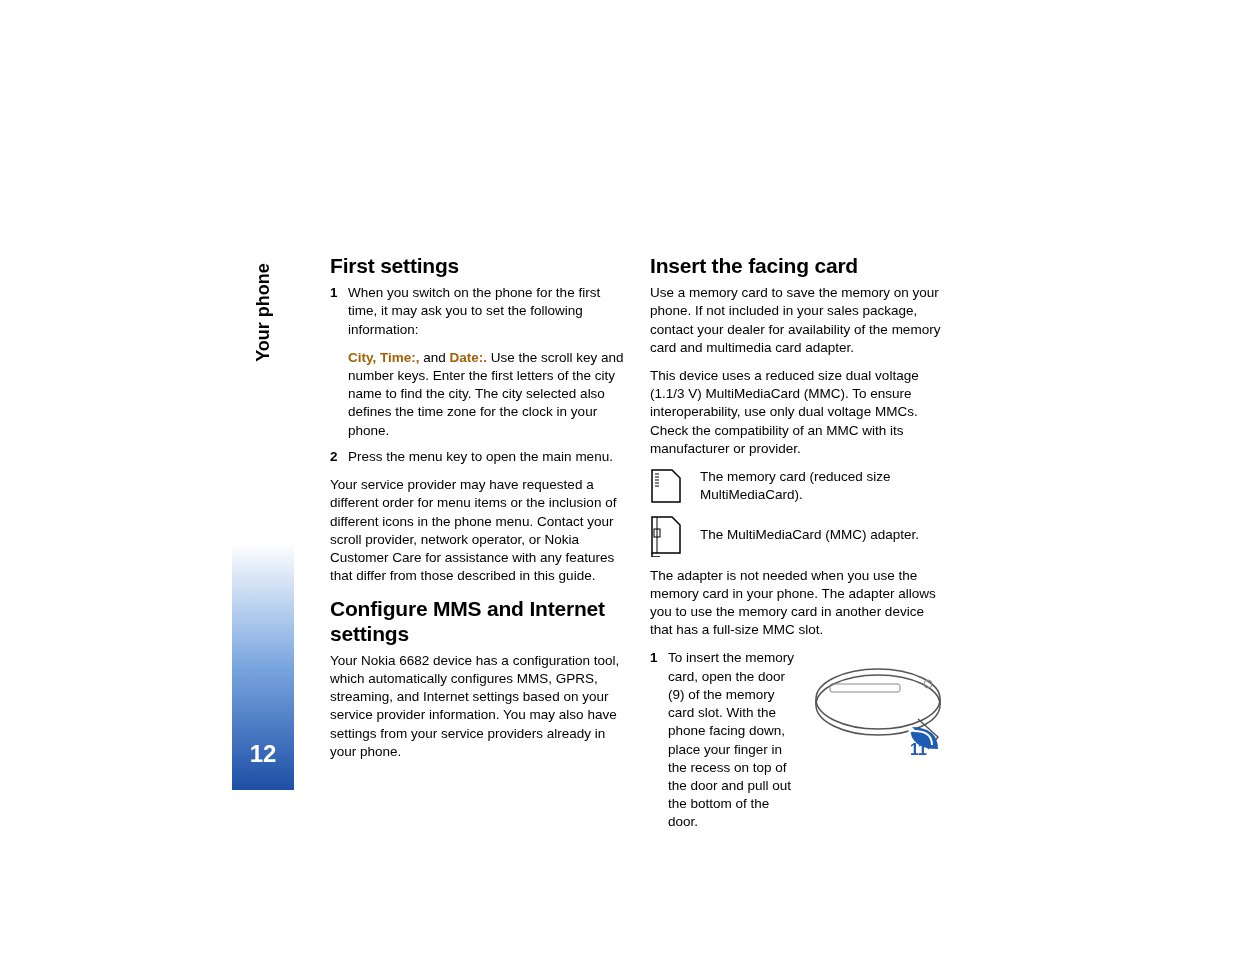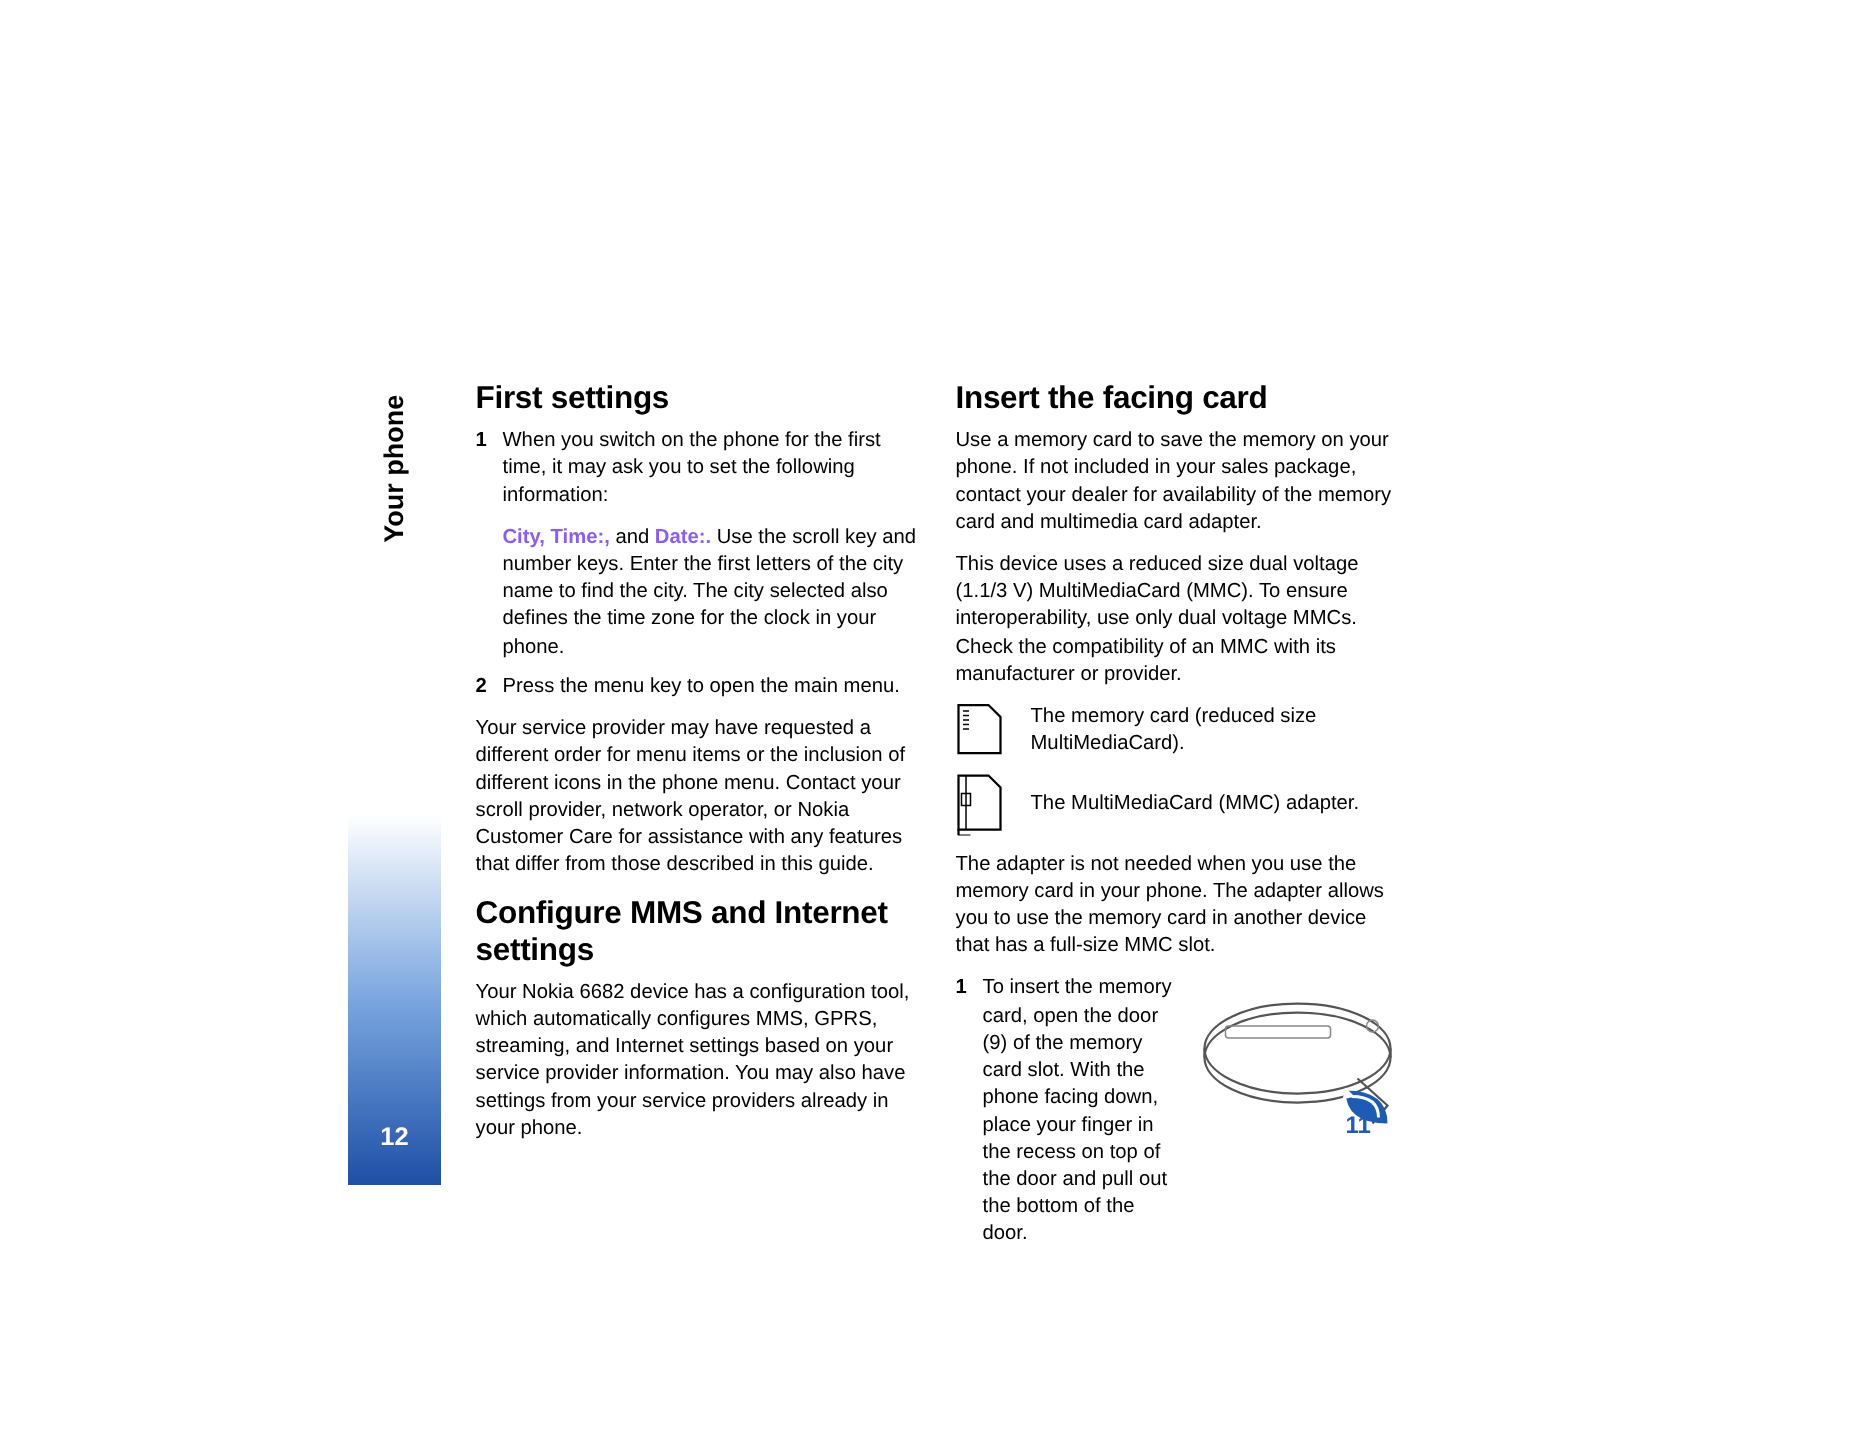--- a/index.html
+++ b/index.html
@@ -30,47 +30,47 @@
     font-size: 18px;
     font-weight: 700;
     color: #000;
   }
   .page-number {
     position: absolute;
     bottom: 22px;
     left: 50%;
     transform: translateX(-50%);
     color: #fff;
-    font-size: 17px;
+    font-size: 24px;
     font-weight: 700;
   }
   .content {
     position: absolute;
-    left: 317px;
+    left: 330px;
     top: 254px;
     width: 620px;
     display: flex;
     gap: 20px;
   }
   .col { width: 300px; }
   h2 {
     font-size: 21px;
     font-weight: 700;
     margin-bottom: 6px;
     line-height: 1.15;
     letter-spacing: -0.2px;
   }
   p { font-size: 13.5px; line-height: 1.35; margin-bottom: 10px; }
   ol { list-style: none; }
   ol li { font-size: 13.5px; line-height: 1.35; margin-bottom: 10px; display: flex; }
   ol li .num { font-weight: 700; width: 18px; flex-shrink: 0; }
   ol li .body { flex: 1; }
   .sublist { margin-left: 18px; }
   .sublist p { margin-bottom: 8px; }
-  .kw { color: #8b5cf6; font-weight: 700; }
+  .kw { color: #a16207; font-weight: 700; }
   .icon-row { display: flex; align-items: center; gap: 14px; margin-bottom: 10px; }
   .icon-row .icon-slot { width: 36px; flex-shrink: 0; }
   .icon-row p { margin-bottom: 0; flex: 1; }
   svg { display: block; }
   .insert-block { display: flex; gap: 14px; }
   .insert-block .text { flex: 1; }
   .insert-block .fig { width: 140px; flex-shrink: 0; }
   .fig-num {
     fill: #1d5bb5;
     font-size: 16px;

